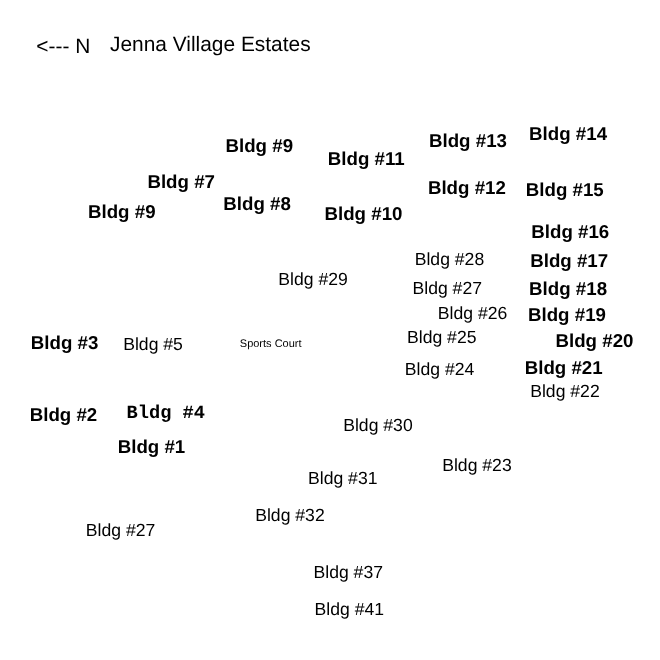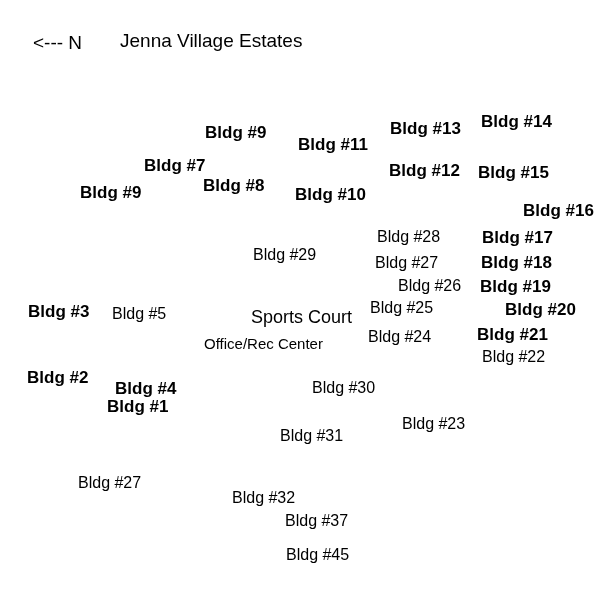--- a/index.html
+++ b/index.html
@@ -10,73 +10,72 @@
     overflow: hidden;
     font-family: "Liberation Sans", sans-serif;
   }
   .lbl {
     position: absolute;
     white-space: nowrap;
     line-height: 1;
   }
   .bld-bold   { font-size: 17px; font-weight: bold; }
   .bld-normal { font-size: 16px; font-weight: normal; text-align: center; }
-  .facility-sports-court      { font-size: 18px; margin-left: 33px; }
+  .facility-sports-court      { font-size: 10px; }
   .facility-office-rec-center { font-size: 15px; }
   .north-indicator {
     position: absolute;
     left: 33px; top: 33px;
     font-size: 19px;
     white-space: nowrap;
     line-height: 1;
   }
   .map-title {
     position: absolute;
-    left: 120px; top: 31px;
+    left: 100px; top: 31px;
     font-size: 19px;
     white-space: nowrap;
     line-height: 1;
   }
 </style>
 </head>
 <body>
 
 <div class="canvas" style="background: rgb(255, 255, 255); color: rgb(0, 0, 0);">
   <div class="north-indicator">&lt;--- N</div>
   <div class="map-title">Jenna Village Estates</div>
 <div class="lbl bld-bold" style="left: 107px; top: 398px;">Bldg #1</div>
     <div class="lbl bld-bold" style="left: 27px; top: 369px;">Bldg #2</div>
     <div class="lbl bld-bold" style="left: 28px; top: 303px;">Bldg #3</div>
-    <div class="lbl bld-bold" style="left: 115px; top: 380px;">Bldg #4</div>
+    <div class="lbl bld-bold" style="left: 115px; top: 368px; font-family: Liberation Mono, monospace;">Bldg #4</div>
     <div class="lbl bld-normal" style="left: 112px; top: 306px;">Bldg #5</div>
     <div class="lbl bld-bold" style="left: 80px; top: 184px;">Bldg #9</div>
-    <div class="lbl bld-bold" style="left: 144px; top: 157px; text-align: center;">Bldg #7</div>
+    <div class="lbl bld-bold" style="left: 134px; top: 157px; text-align: center;">Bldg #7</div>
     <div class="lbl bld-bold" style="left: 203px; top: 177px;">Bldg #8</div>
     <div class="lbl bld-bold" style="left: 205px; top: 124px;">Bldg #9</div>
     <div class="lbl bld-bold" style="left: 295px; top: 186px;">Bldg #10</div>
     <div class="lbl bld-bold" style="left: 298px; top: 136px;">Bldg #11</div>
     <div class="lbl bld-bold" style="left: 389px; top: 162px;">Bldg #12</div>
     <div class="lbl bld-bold" style="left: 390px; top: 120px;">Bldg #13</div>
     <div class="lbl bld-bold" style="left: 481px; top: 113px;">Bldg #14</div>
     <div class="lbl bld-bold" style="left: 478px; top: 164px;">Bldg #15</div>
-    <div class="lbl bld-bold" style="left: 483px; top: 202px; margin-left: 40px;">Bldg #16</div>
+    <div class="lbl bld-bold" style="left: 483px; top: 202px;">Bldg #16</div>
     <div class="lbl bld-bold" style="left: 482px; top: 229px;">Bldg #17</div>
     <div class="lbl bld-bold" style="left: 481px; top: 254px;">Bldg #18</div>
     <div class="lbl bld-bold" style="left: 480px; top: 278px;">Bldg #19</div>
     <div class="lbl bld-bold" style="left: 479px; top: 301px; margin-left: 26px;">Bldg #20</div>
     <div class="lbl bld-bold" style="left: 477px; top: 326px;">Bldg #21</div>
     <div class="lbl bld-normal" style="left: 482px; top: 349px;">Bldg #22</div>
     <div class="lbl bld-normal" style="left: 402px; top: 416px;">Bldg #23</div>
     <div class="lbl bld-normal" style="left: 368px; top: 329px;">Bldg #24</div>
     <div class="lbl bld-normal" style="left: 370px; top: 300px;">Bldg #25</div>
     <div class="lbl bld-normal" style="left: 372px; top: 278px; margin-left: 26px;">Bldg #26</div>
     <div class="lbl bld-normal" style="left: 375px; top: 255px;">Bldg #27</div>
     <div class="lbl bld-normal" style="left: 377px; top: 229px;">Bldg #28</div>
     <div class="lbl bld-normal" style="left: 253px; top: 247px;">Bldg #29</div>
     <div class="lbl bld-normal" style="left: 312px; top: 363px; margin-top: 17px;">Bldg #30</div>
     <div class="lbl bld-normal" style="left: 280px; top: 428px;">Bldg #31</div>
-    <div class="lbl bld-normal" style="left: 232px; top: 462px; margin-top: 28px;">Bldg #32</div>
+    <div class="lbl bld-normal" style="left: 232px; top: 462px;">Bldg #32</div>
     <div class="lbl bld-normal" style="left: 78px; top: 475px;">Bldg #27</div>
-    <div class="lbl bld-normal" style="left: 286px; top: 547px;">Bldg #45</div>
+    <div class="lbl bld-normal" style="left: 286px; top: 547px;">Bldg #41</div>
     <div class="lbl bld-normal" style="left: 285px; top: 513px;">Bldg #37</div>
     <div class="lbl facility-sports-court" style="left: 218px; top: 308px;">Sports Court</div>
-    <div class="lbl facility-office-rec-center" style="left: 204px; top: 336px;">Office/Rec Center</div>
   </div>
 
 </body></html>

